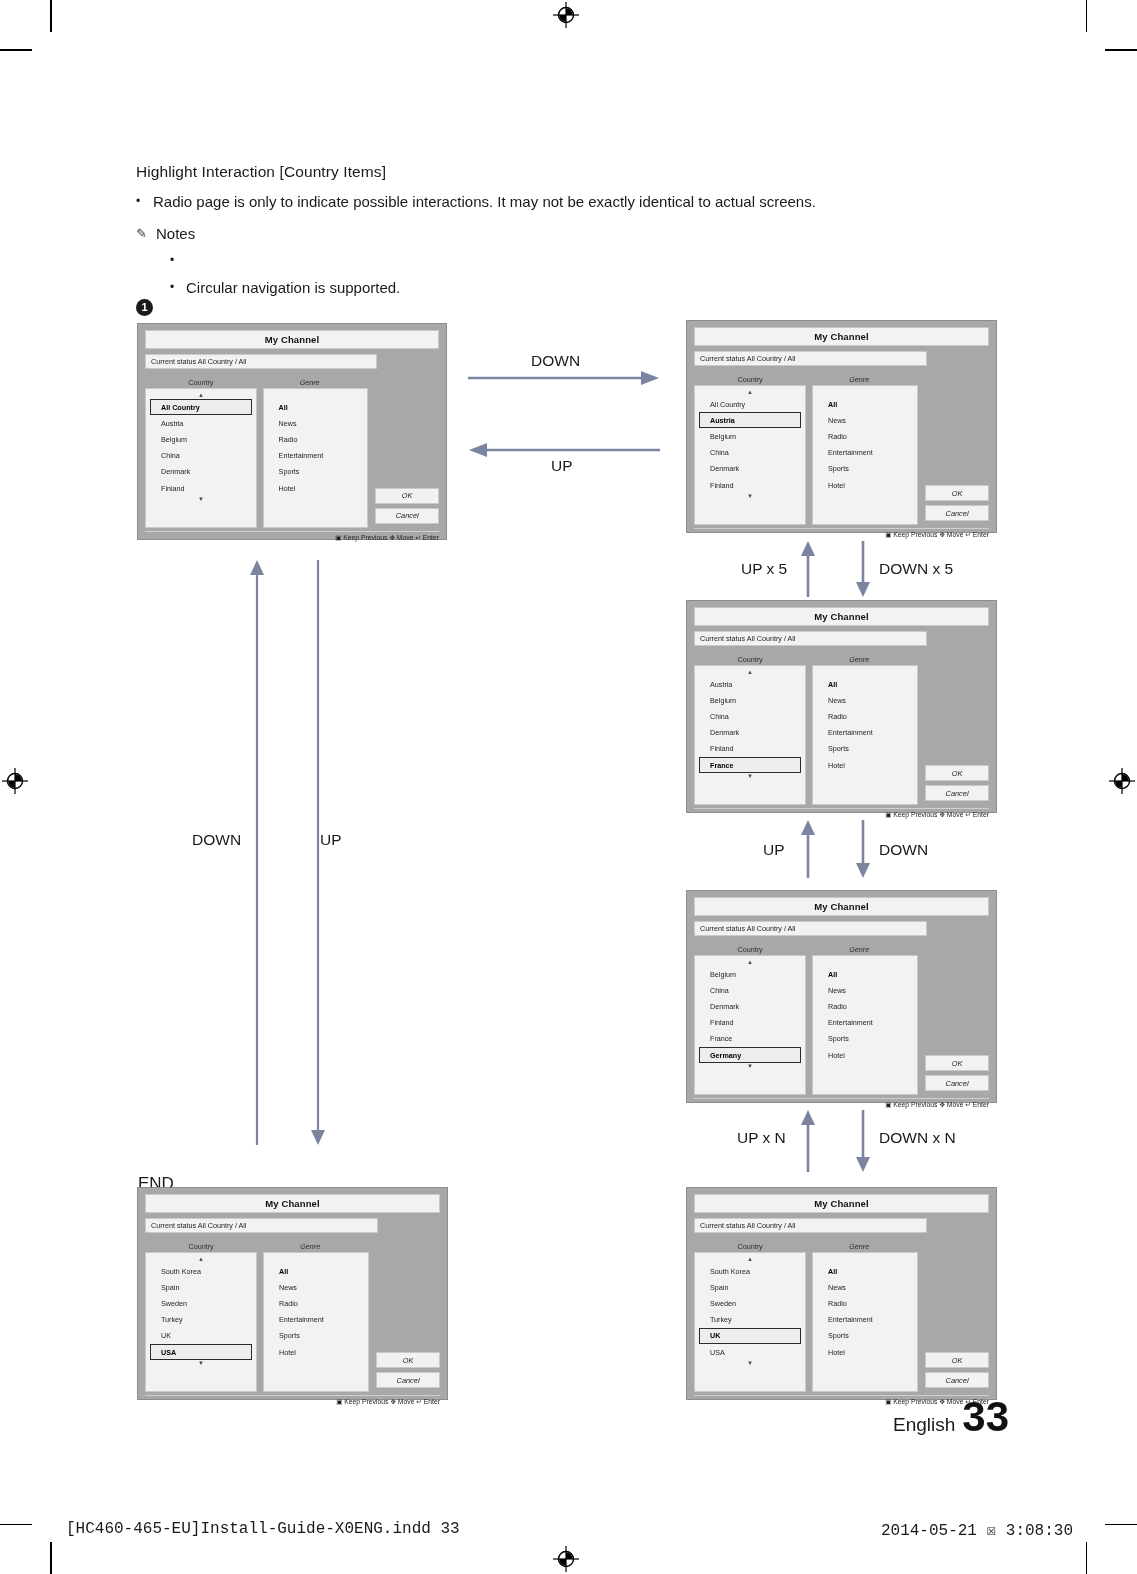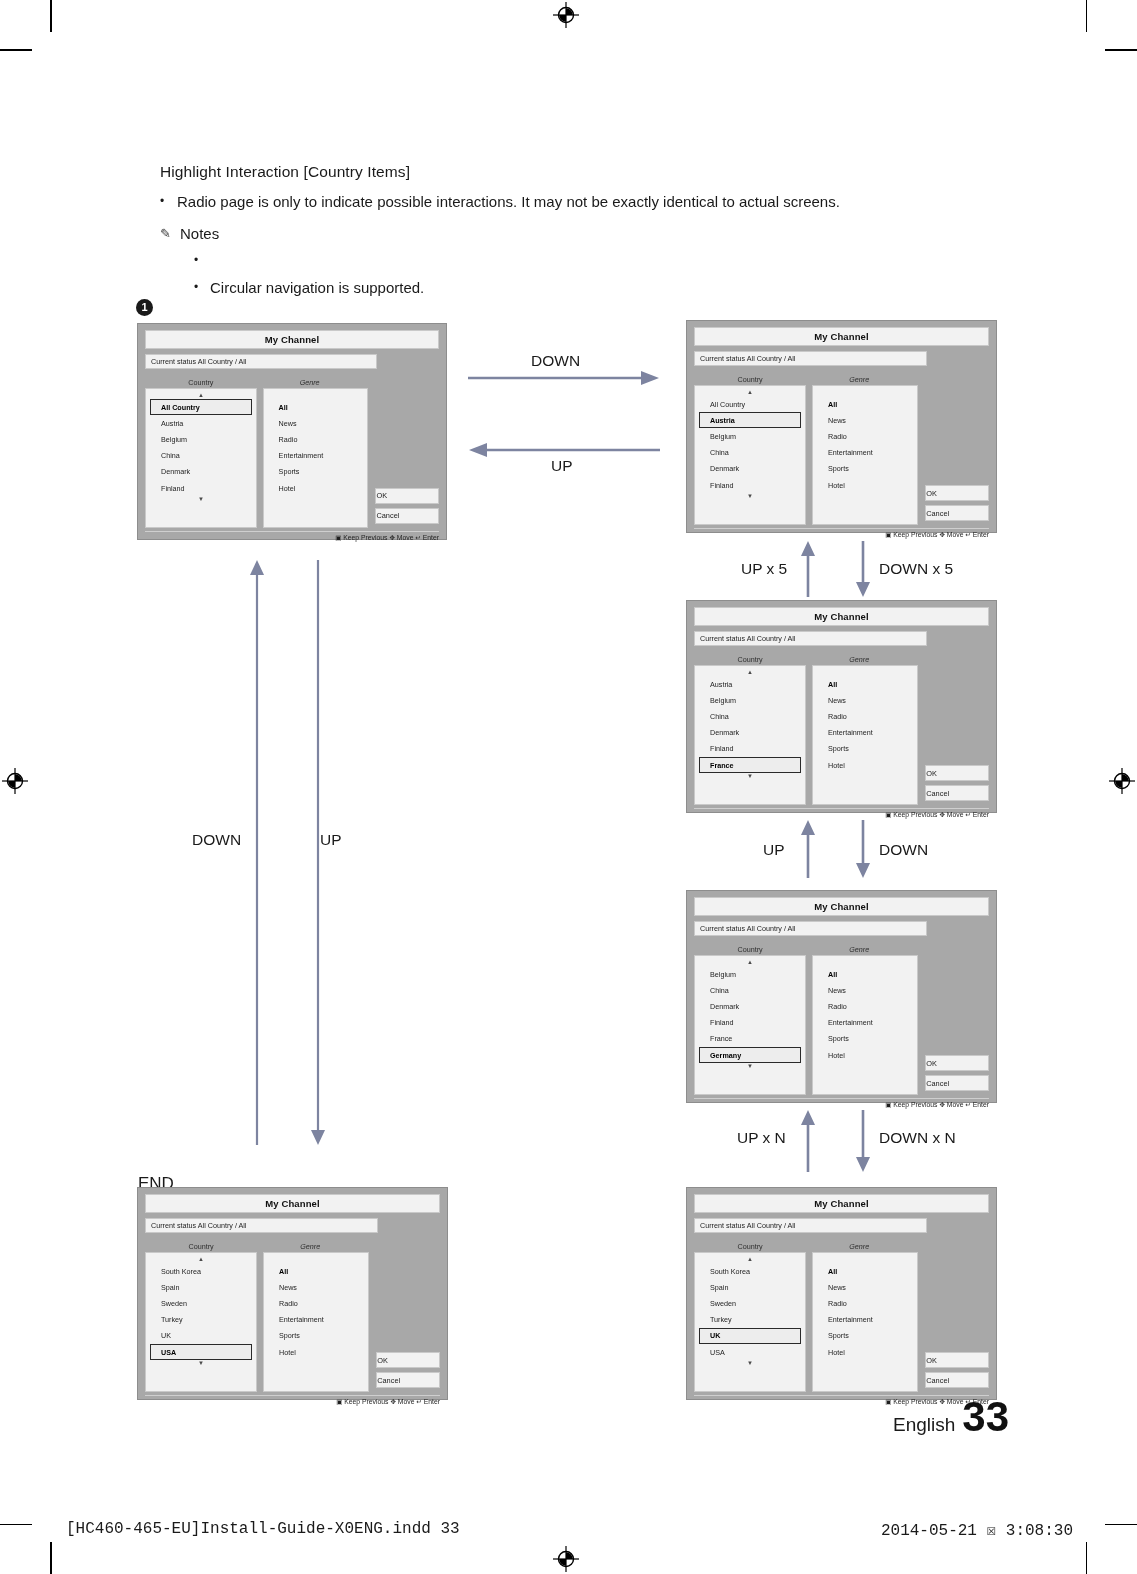--- a/index.html
+++ b/index.html
@@ -8,21 +8,21 @@
     font-family:"Liberation Sans", sans-serif;color:#1a1a1a;
     -webkit-font-smoothing:antialiased;overflow:hidden;
   }
 
   
   .crop{position:absolute;background:#000;}
   .reg{position:absolute;width:26px;height:26px;}
   .reg svg{display:block;}
 
   
-  .head-wrap{position:absolute;left:136px;top:163px;width:900px;margin-left:24px;}
+  .head-wrap{position:absolute;left:136px;top:163px;width:900px;}
   .head-title{font-size:15.5px;letter-spacing:.1px;color:#1a1a1a;}
   .bullet-row{display:flex;margin-top:11px;font-size:15px;}
   .bullet-dot{width:17px;flex:0 0 17px;text-align:left;font-size:12px;line-height:19px;}
   .bullet-txt{line-height:19px;}
   .notes-row{display:flex;margin-top:13px;font-size:15px;align-items:flex-start;}
   .note-ico{width:20px;flex:0 0 20px;font-size:13px;line-height:19px;color:#3b3b3b;}
   .notes-label{line-height:19px;}
   .subnote{display:flex;margin-top:8px;margin-left:34px;font-size:15px;}
   .subnote .bullet-dot{width:16px;flex:0 0 16px;}
 
@@ -63,22 +63,22 @@
   .opt{
     font-size:7.2px;padding:2.6px 0 2.6px 10px;color:#1d1d1d;box-sizing:border-box;
     border:1px solid transparent;margin:0 4px;
   }
   .opt.sel{
     background:#ededed;border:1.3px solid #2a2a2a;font-weight:bold;color:#000;
   }
   .opt.bold{font-weight:bold;color:#000;}
   .btn-col{width:24%;box-sizing:border-box;padding-left:7px;padding-top:34%;}
   .tvbtn{
-    background:#f2f2f2;border:1px solid #c9c9c9;text-align:left;font-size:7.4px;
-    padding:2.5px 0;margin-bottom:4px;color:#1b1b1b;
+    background:#f2f2f2;border:1px solid #c9c9c9;text-align:center;font-size:7.4px;
+    padding:2.5px 0;margin-bottom:4px;color:#1b1b1b;font-style:italic;
   }
   .tv-foot{
     margin-top:3px;border-top:1px solid #cfcfcf;padding-top:2px;
     text-align:right;font-size:6.8px;color:#1f1f1f;white-space:nowrap;
   }
   .tv-foot .kglyph{font-family:"DejaVu Sans", sans-serif;font-size:6.6px;}
 
   
   .arrow-svg{position:absolute;overflow:visible;}
   .arr-label{position:absolute;font-size:15.5px;color:#1a1a1a;white-space:nowrap;}

